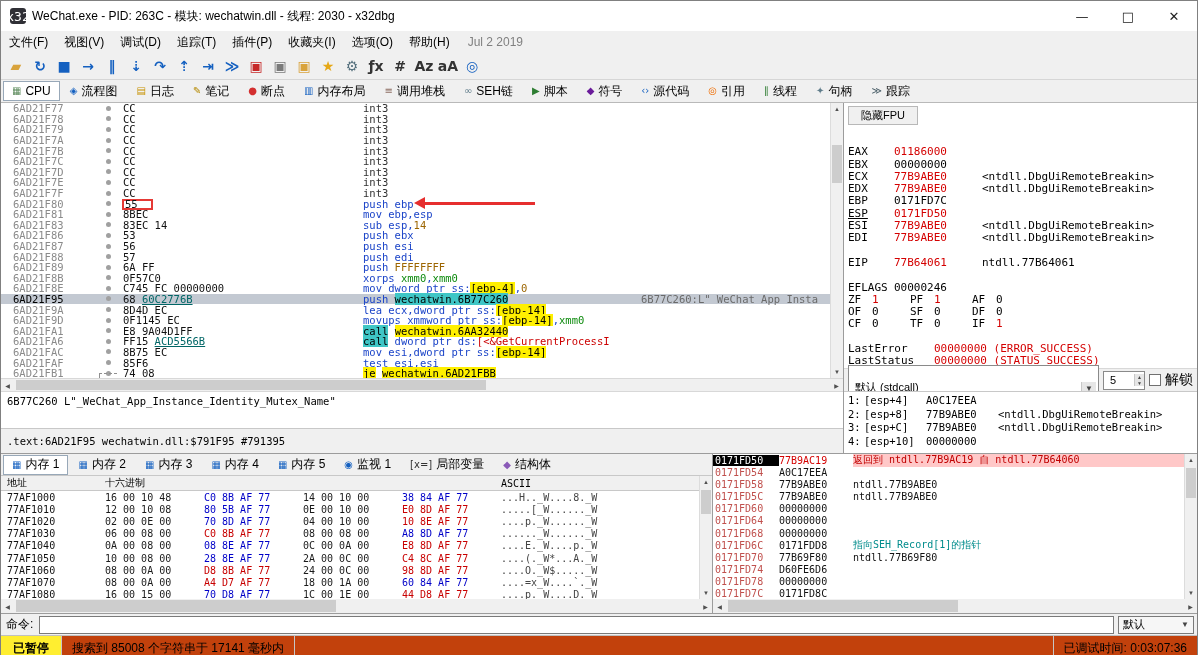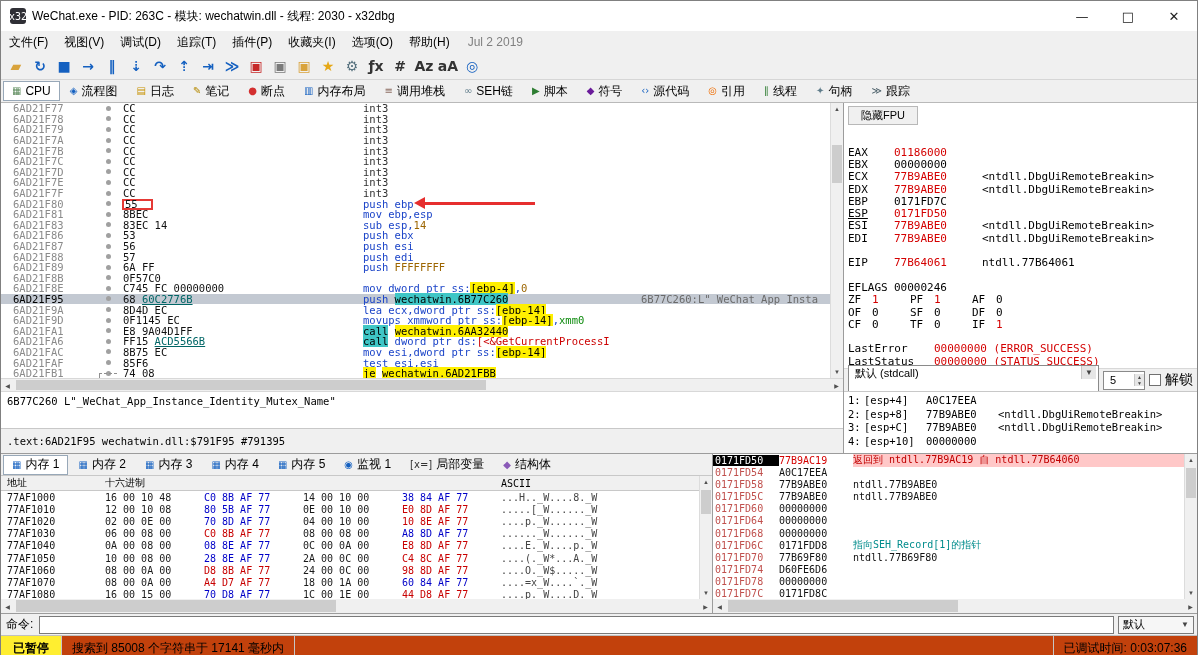--- a/index.html
+++ b/index.html
@@ -1,21 +1,21 @@
 <!DOCTYPE html>
 <html><head>
 <meta charset="utf-8">
 <style>
 *{box-sizing:border-box;margin:0;padding:0}
 html,body{width:1198px;height:655px;overflow:hidden}
 body{font-family:"Liberation Sans",sans-serif;font-size:12px;background:#f0f0f0;color:#000}
 .window{width:1198px;height:655px;display:flex;flex-direction:column;border:1px solid #808080;background:#f0f0f0}
 
 .titlebar{height:30px;background:#fff;display:flex;align-items:center;flex:0 0 auto}
-.appicon{width:16px;height:16px;margin:0 6px 0 9px;background:#2f2f35;color:#fff;font-size:10px;font-family:"DejaVu Sans Mono",monospace;display:flex;align-items:center;justify-content:center;border-radius:3px}
+.appicon{width:16px;height:16px;margin:0 6px 0 9px;background:#2f2f35;color:#fff;font-size:13px;font-family:"DejaVu Sans Mono",monospace;display:flex;align-items:center;justify-content:center;border-radius:3px}
 .title{font-size:12px;white-space:nowrap}
 .winbtns{margin-left:auto;display:flex;height:100%}
 .winbtn{width:46px;display:flex;align-items:center;justify-content:center;font-size:13px;color:#222;font-family:"DejaVu Sans",sans-serif}
 
 .menubar{height:22px;display:flex;align-items:center;background:#f0f0f0;font-size:12px;flex:0 0 auto}
 .mitem{padding:3px 8px}
 .mdate{color:#808080;padding:3px 10px}
 
 .toolbar{height:27px;display:flex;align-items:center;background:#f0f0f0;border-bottom:1px solid #d6d6d6;padding:0 3px;flex:0 0 auto}
 .tbtn{width:24px;height:23px;display:flex;align-items:center;justify-content:center}
@@ -51,29 +51,29 @@
 .anno-arrow::before{content:"";position:absolute;left:-11px;top:-5px;border:6px solid transparent;border-right:11px solid #e62e2e;border-left:0}
 .jmp-h{position:absolute;left:98px;width:18px;border-top:1px dashed #909090}
 .jmp-v{position:absolute;left:98px;height:6px;border-left:1px dashed #909090}
 
 .left .hscroll{height:13px;border-bottom:1px solid #d8d8d8}
 .infobox{height:36px;padding:3px 6px;font-family:"DejaVu Sans Mono",monospace;font-size:10.5px;background:#fff}
 .statusline{height:25px;background:#f0f0f0;border-top:1px solid #c8c8c8;display:flex;align-items:center;font-family:"DejaVu Sans Mono",monospace;font-size:10.5px;padding:0 6px}
 
 .regs{height:266px;overflow:hidden;border-bottom:1px solid #d8d8d8;padding:2px 0 0 4px}
 .fpubtn{display:inline-block;font-size:11px;padding:1px 12px;background:#f0f0f0;border:1px solid #b8b8b8;margin:1px 0 21px 0}
-.rrow{height:12.3px;display:flex;align-items:center;font-family:"DejaVu Sans Mono",monospace;font-size:11px;white-space:pre}
+.rrow{height:12.3px;display:flex;align-items:flex-end;font-family:"DejaVu Sans Mono",monospace;font-size:11px;white-space:pre}
 .rname{width:46px}.rname.w{width:86px}.rname.u{text-decoration:underline}
 .rval{min-width:80px;display:inline-block}
 .red{color:#d40000}
 .rcmt{padding-left:8px}
 .fname{width:24px}.fval{width:38px}
 
 .comborow{height:22px;display:flex;align-items:center;gap:4px;padding:0 4px;background:#f0f0f0}
-.combo{flex:1;height:31px;border:1px solid #8a8a8a;background:#fff;display:flex;align-items:flex-start;padding:0 2px 0 6px;font-size:11px}
+.combo{flex:1;height:31px;border:1px solid #8a8a8a;background:#fff;display:flex;align-items:flex-end;padding:0 2px 0 6px;font-size:11px}
 .cmbarrow{margin-left:auto;font-size:8px;color:#444;background:#e6e6e6;border-left:1px solid #c8c8c8;padding:2px 3px}
 .spin{width:42px;height:19px;border:1px solid #8a8a8a;background:#fff;display:flex;align-items:center;padding-left:6px;font-size:11px}
 .spinbtns{margin-left:auto;display:flex;flex-direction:column;font-size:5px;color:#444;border-left:1px solid #c8c8c8}
 .spinbtns i{font-style:normal;padding:0 2px;background:#e6e6e6}
 .unlock{display:flex;align-items:center;gap:4px;font-size:14px}
 .cb{width:12px;height:12px;border:1px solid #707070;background:#fff;display:inline-block}
 .args{height:62px;border-top:1px solid #c8c8c8;background:#fff;font-family:"DejaVu Sans Mono",monospace;font-size:10.5px;padding:2px 4px}
 .arow{height:13.5px;display:flex;white-space:pre}
 .aidx{width:16px}.aloc{width:62px}.aval{width:72px}.acmt{flex:1}
 
@@ -286,21 +286,21 @@
             <div class="drow"><span class="d-bp"></span><span class="d-addr">6AD21F7D</span><span class="d-gut"><i class="dot"></i></span><span class="d-bytes">CC</span><span class="d-instr"><span class="tk-k">int3</span></span><span class="d-cmt"></span></div>
             <div class="drow"><span class="d-bp"></span><span class="d-addr">6AD21F7E</span><span class="d-gut"><i class="dot"></i></span><span class="d-bytes">CC</span><span class="d-instr"><span class="tk-k">int3</span></span><span class="d-cmt"></span></div>
             <div class="drow"><span class="d-bp"></span><span class="d-addr">6AD21F7F</span><span class="d-gut"><i class="dot"></i></span><span class="d-bytes">CC</span><span class="d-instr"><span class="tk-k">int3</span></span><span class="d-cmt"></span></div>
             <div class="drow"><span class="d-bp"></span><span class="d-addr">6AD21F80</span><span class="d-gut"><i class="dot"></i></span><span class="d-bytes"><span class="redbox">55</span></span><span class="d-instr"><span>push ebp</span></span><span class="d-cmt"></span></div>
             <div class="drow"><span class="d-bp"></span><span class="d-addr">6AD21F81</span><span class="d-gut"><i class="dot"></i></span><span class="d-bytes">8BEC</span><span class="d-instr"><span>mov ebp,esp</span></span><span class="d-cmt"></span></div>
             <div class="drow"><span class="d-bp"></span><span class="d-addr">6AD21F83</span><span class="d-gut"><i class="dot"></i></span><span class="d-bytes">83EC 14</span><span class="d-instr"><span>sub esp,</span><span class="tk-n">14</span></span><span class="d-cmt"></span></div>
             <div class="drow"><span class="d-bp"></span><span class="d-addr">6AD21F86</span><span class="d-gut"><i class="dot"></i></span><span class="d-bytes">53</span><span class="d-instr"><span>push ebx</span></span><span class="d-cmt"></span></div>
             <div class="drow"><span class="d-bp"></span><span class="d-addr">6AD21F87</span><span class="d-gut"><i class="dot"></i></span><span class="d-bytes">56</span><span class="d-instr"><span>push esi</span></span><span class="d-cmt"></span></div>
             <div class="drow"><span class="d-bp"></span><span class="d-addr">6AD21F88</span><span class="d-gut"><i class="dot"></i></span><span class="d-bytes">57</span><span class="d-instr"><span>push edi</span></span><span class="d-cmt"></span></div>
             <div class="drow"><span class="d-bp"></span><span class="d-addr">6AD21F89</span><span class="d-gut"><i class="dot"></i></span><span class="d-bytes">6A FF</span><span class="d-instr"><span>push </span><span class="tk-n">FFFFFFFF</span></span><span class="d-cmt"></span></div>
-            <div class="drow"><span class="d-bp"></span><span class="d-addr">6AD21F8B</span><span class="d-gut"><i class="dot"></i></span><span class="d-bytes">0F57C0</span><span class="d-cmt"></span></div>
+            <div class="drow"><span class="d-bp"></span><span class="d-addr">6AD21F8B</span><span class="d-gut"><i class="dot"></i></span><span class="d-bytes">0F57C0</span><span class="d-instr"><span>xorps </span><span class="tk-g">xmm0</span><span>,</span><span class="tk-g">xmm0</span></span><span class="d-cmt"></span></div>
             <div class="drow"><span class="d-bp"></span><span class="d-addr">6AD21F8E</span><span class="d-gut"><i class="dot"></i></span><span class="d-bytes">C745 FC 00000000</span><span class="d-instr"><span>mov dword ptr ss:</span><span class="tk-y">[ebp-4]</span><span>,</span><span class="tk-n">0</span></span><span class="d-cmt"></span></div>
             <div class="drow sel"><span class="d-bp"></span><span class="d-addr">6AD21F95</span><span class="d-gut"><i class="dot"></i></span><span class="d-bytes"><span>68 </span><span class="bu">60C2776B</span></span><span class="d-instr"><span>push </span><span class="tk-c">wechatwin.6B77C260</span></span><span class="d-cmt">6B77C260:L"_WeChat_App_Insta</span></div>
             <div class="drow"><span class="d-bp"></span><span class="d-addr">6AD21F9A</span><span class="d-gut"><i class="dot"></i></span><span class="d-bytes">8D4D EC</span><span class="d-instr"><span>lea ecx,dword ptr ss:</span><span class="tk-y">[ebp-14]</span></span><span class="d-cmt"></span></div>
             <div class="drow"><span class="d-bp"></span><span class="d-addr">6AD21F9D</span><span class="d-gut"><i class="dot"></i></span><span class="d-bytes">0F1145 EC</span><span class="d-instr"><span>movups xmmword ptr ss:</span><span class="tk-y">[ebp-14]</span><span>,</span><span class="tk-g">xmm0</span></span><span class="d-cmt"></span></div>
             <div class="drow"><span class="d-bp"></span><span class="d-addr">6AD21FA1</span><span class="d-gut"><i class="dot"></i></span><span class="d-bytes">E8 9A04D1FF</span><span class="d-instr"><span class="tk-c">call</span><span> </span><span class="tk-y">wechatwin.6AA32440</span></span><span class="d-cmt"></span></div>
             <div class="drow"><span class="d-bp"></span><span class="d-addr">6AD21FA6</span><span class="d-gut"><i class="dot"></i></span><span class="d-bytes"><span>FF15 </span><span class="bu">ACD5566B</span></span><span class="d-instr"><span class="tk-c">call</span><span> dword ptr ds:</span><span class="tk-r">[&lt;&amp;GetCurrentProcessI</span></span><span class="d-cmt"></span></div>
             <div class="drow"><span class="d-bp"></span><span class="d-addr">6AD21FAC</span><span class="d-gut"><i class="dot"></i></span><span class="d-bytes">8B75 EC</span><span class="d-instr"><span>mov esi,dword ptr ss:</span><span class="tk-y">[ebp-14]</span></span><span class="d-cmt"></span></div>
             <div class="drow"><span class="d-bp"></span><span class="d-addr">6AD21FAF</span><span class="d-gut"><i class="dot"></i></span><span class="d-bytes">85F6</span><span class="d-instr"><span>test esi,esi</span></span><span class="d-cmt"></span></div>
             <div class="drow"><span class="d-bp"></span><span class="d-addr">6AD21FB1</span><span class="d-gut"><i class="dot"></i></span><span class="d-bytes">74 08</span><span class="d-instr"><span class="tk-y">je</span><span> </span><span class="tk-y">wechatwin.6AD21FBB</span></span><span class="d-cmt"></span></div>
             <div class="anno-arrow" style="top: 98.9px;"></div>

